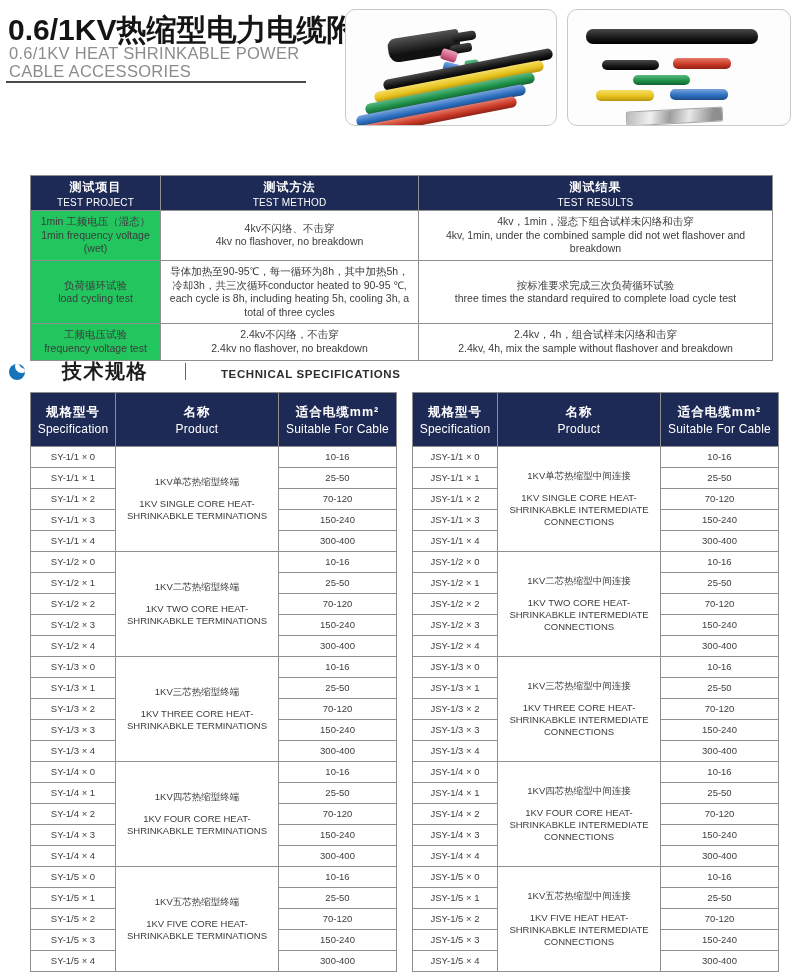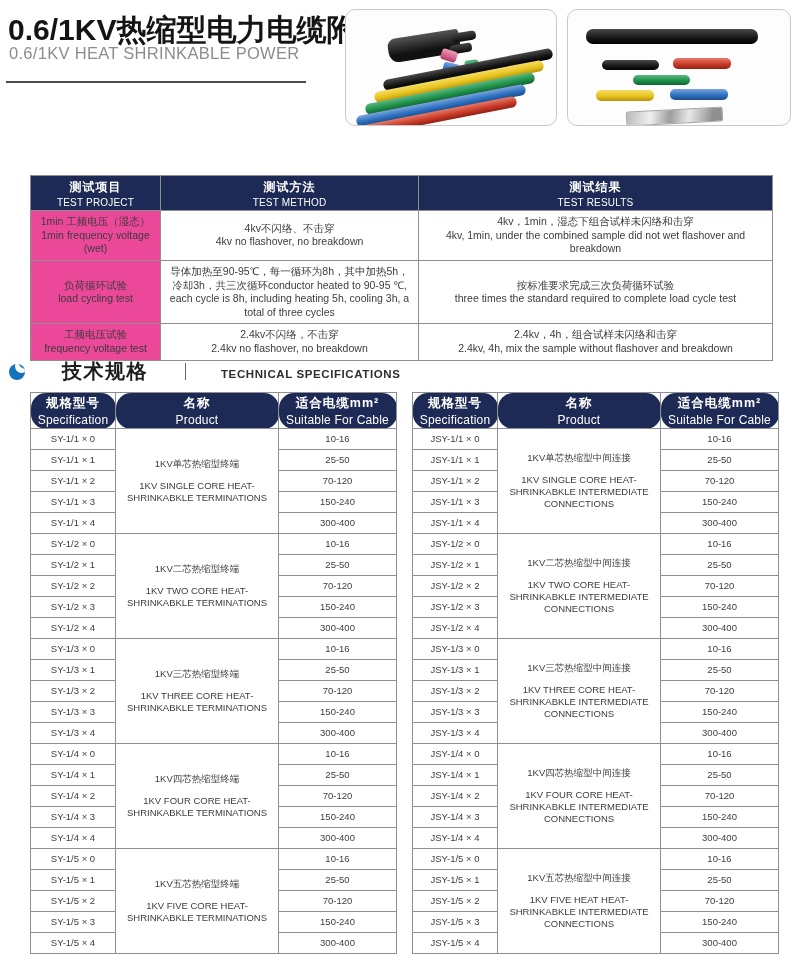--- a/index.html
+++ b/index.html
@@ -47,43 +47,44 @@
   table { border-collapse:collapse; table-layout:fixed; }
   th, td { border:1px solid #8f8f8f; }
   thead th { background:#1d2a55; color:#fff; text-align:center; vertical-align:middle; }
   .th-cn { font-size:12px; font-weight:bold; letter-spacing:1px; }
   .th-en { font-size:10px; font-weight:normal; margin-top:1px; letter-spacing:0.2px; }
 
   
   .props-table { position:absolute; left:30px; top:175px; width:742px; }
   .props-table thead th { height:35px; }
   .props-table td { text-align:center; vertical-align:middle; font-size:10.5px; line-height:1.3; padding:4px 6px; color:#3c3c3c; }
-  .props-table td.proj { background:#ec4899; }
+  .props-table td.proj { background:#22c55e; }
   .props-table .r1 td { height:40px; }
   .props-table .r2 td { height:48px; }
   .props-table .r3 td { height:36px; }
 
   
   .specs-wrap { position:absolute; left:30px; top:392px; display:flex; gap:15px; }
   .spec-table { width:366px; }
-  .spec-table thead th { height:36px;border-radius:15px; }
+  .spec-table thead th { height:54px; }
   .spec-table .th-cn { font-size:12.5px; }
   .spec-table .th-en { font-size:12px; }
   .spec-table td { height:21px; font-size:9.5px; text-align:center; vertical-align:middle; color:#3c3c3c; padding:0 2px; background:#fff; line-height:1.25; }
   .spec-table col.c1 { width:85px; } .spec-table col.c2 { width:163px; } .spec-table col.c3 { width:118px; }
   .spec-product .p-cn { margin-bottom:10px; }
 </style>
 </head>
 <body>
 
 <div class="page">
 
   <div class="page-title">0.6/1KV热缩型电力电缆附件</div>
   <div class="page-subtitle">
     <div>0.6/1KV HEAT SHRINKABLE POWER</div>
+    <div>CABLE ACCESSORIES</div>
   </div>
   <div class="title-rule"></div>
 
   <div class="photo-frame photo-left">
     <div class="boot"></div>
     <div class="boot-finger" style="left:106px; top:22px; width:24px; height:9px; transform:rotate(-9deg);"></div>
     <div class="boot-finger" style="left:104px; top:34px; width:22px; height:9px; transform:rotate(-9deg);"></div>
     <div class="bit t-pink" style="left:95px;  top:40px; width:16px; height:11px; transform:rotate(18deg);"></div>
     <div class="bit t-blue" style="left:97px;  top:53px; width:16px; height:11px; transform:rotate(12deg);"></div>
     <div class="bit t-green" style="left:119px; top:50px; width:14px; height:12px; transform:rotate(-8deg);"></div>

